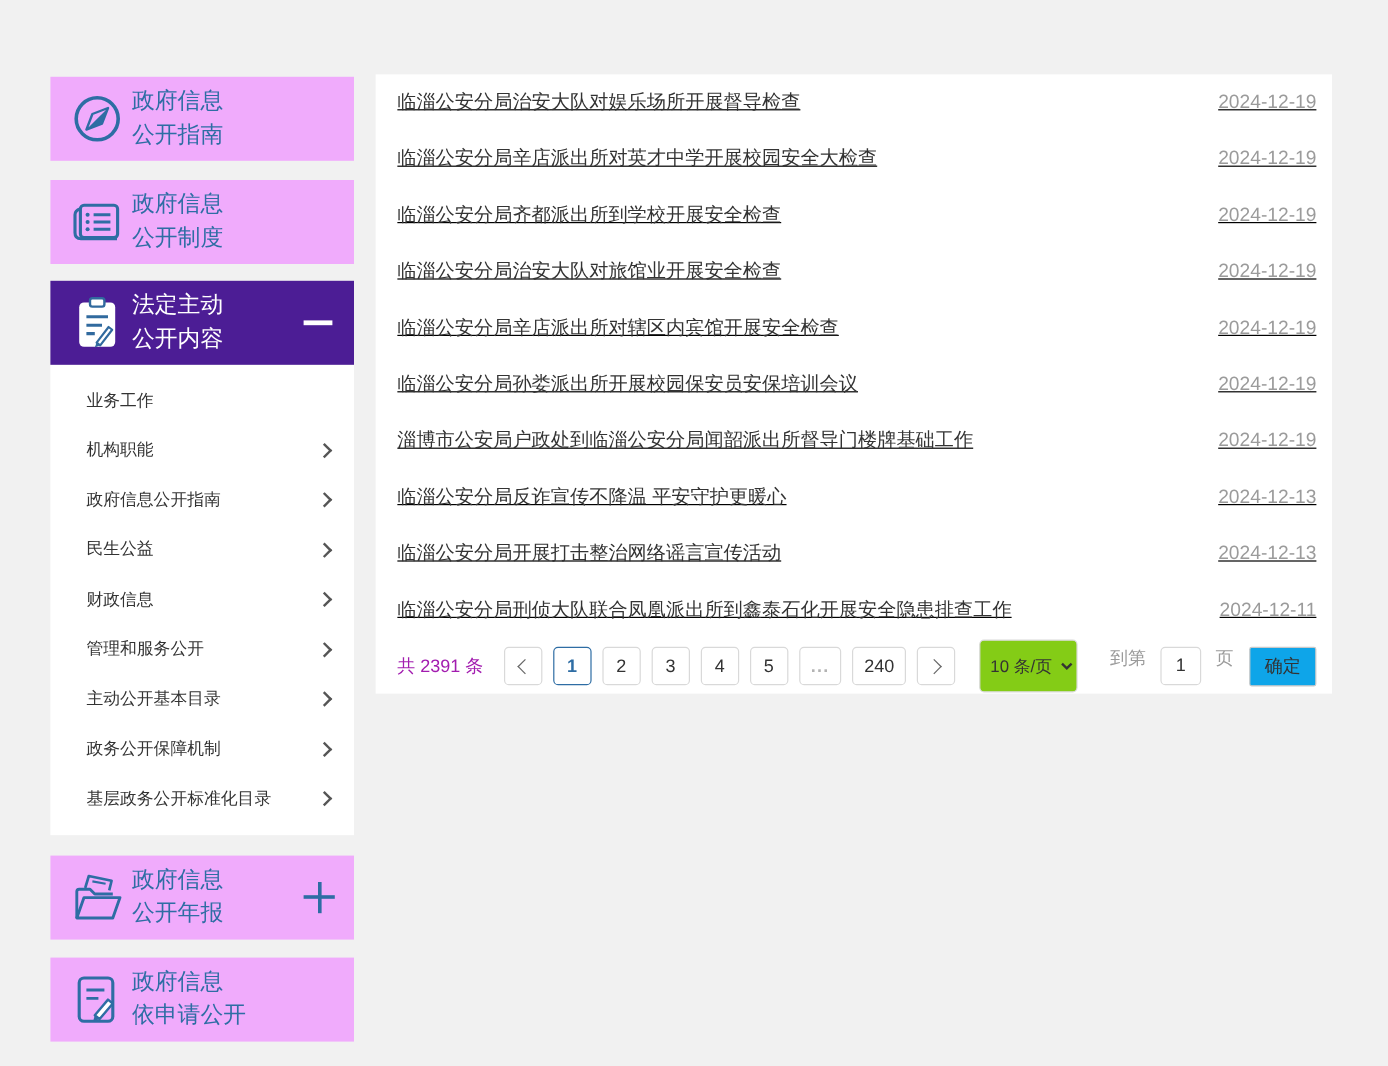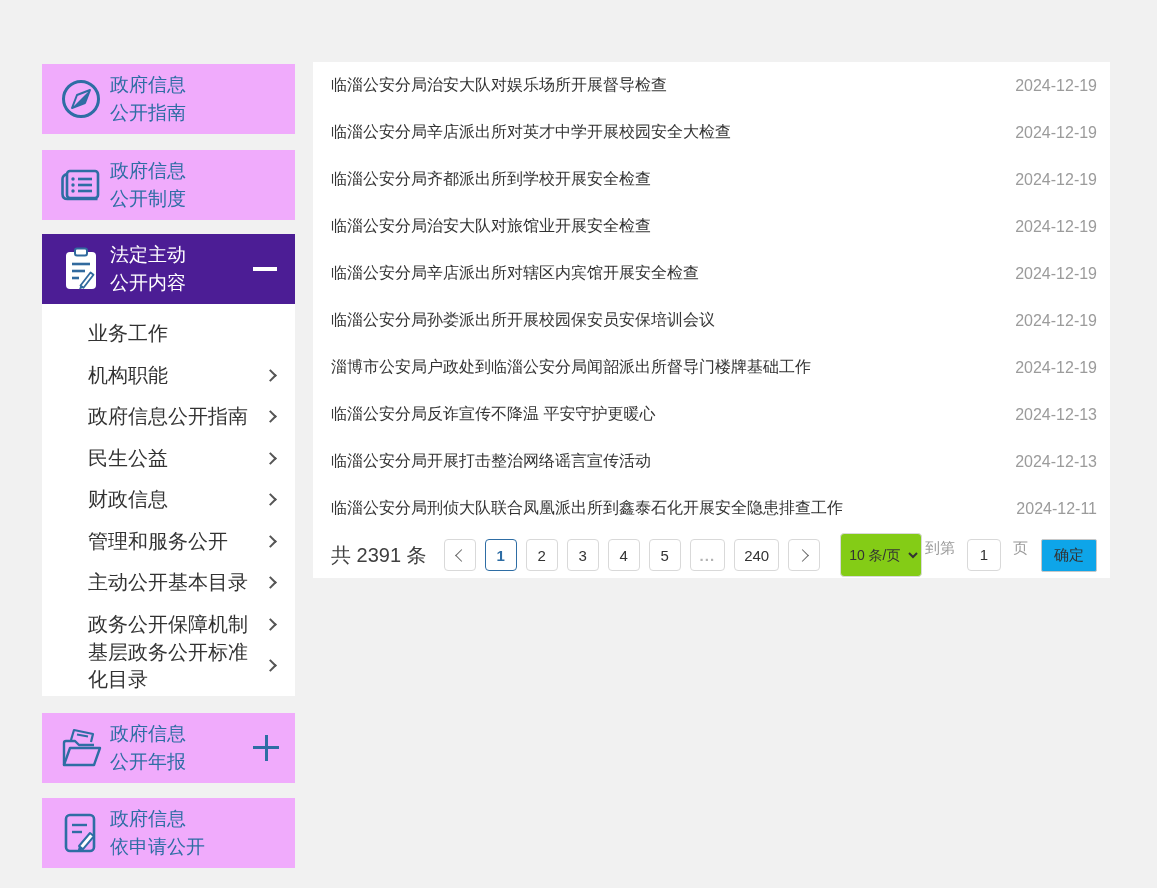--- a/index.html
+++ b/index.html
@@ -26,36 +26,36 @@
   .side-box.active .label { color:#fff; }
 
   .minus-bar { position:absolute; right:18px; top:33px; width:24px; height:4px; background:#fff; }
   .plus-mark { position:absolute; right:16px; top:22px; width:26px; height:26px; }
   .plus-mark::before { content:""; position:absolute; left:0; top:11.5px; width:26px; height:3px; background:#2e6da4; }
   .plus-mark::after  { content:""; position:absolute; left:11.5px; top:0; width:3px; height:26px; background:#2e6da4; }
 
   .submenu { background:#fff; padding:9px 0; margin-bottom:17px; }
   .submenu-item {
     height:41.5px; display:flex; align-items:center; justify-content:space-between;
-    padding:0 20px 0 46px; font-size:20px; color:#333; cursor:pointer;
+    padding:0 20px 0 30px; font-size:14px; color:#333; cursor:pointer;
   }
   .chev { width:9px; height:9px; border-top:2px solid #555; border-right:2px solid #555; transform:rotate(45deg); flex:none; margin-left:8px; }
 
   
   .main { position:absolute; left:313px; top:62px; width:797px; background:#fff; }
-  .news-row { height:47px; display:flex; align-items:center; padding:0 13px 0 18px; }
+  .news-row { height:47px; display:flex; align-items:center; padding:0 13px 0 18px;text-decoration:underline; }
   .news-title {
     flex:1; font-size:16px; color:#333; white-space:nowrap; overflow:hidden;
     text-overflow:ellipsis; cursor:pointer;
   }
   .news-date { font-size:16px; color:#9b9b9b; margin-left:14px; flex:none; }
 
   
   .pager { height:46px; display:flex; align-items:center; padding:0 13px 0 18px; }
-  .total { font-size:20px; color:#404040; margin-right:17px; white-space:nowrap; }
+  .total { font-size:15px; color:#a21caf; margin-right:17px; white-space:nowrap; }
   .pbtn {
     min-width:32px; height:32px; padding:0 9px;
     border:1px solid #d9d9d9; border-radius:4px; background:#fff;
     display:flex; align-items:center; justify-content:center;
     font-size:15px; color:#333; margin-right:9px; cursor:pointer;
   }
   .pbtn.active { border-color:#2e6da4; color:#2e6da4; font-weight:bold; }
   .pbtn.dots { color:#b3b3b3; letter-spacing:1px; font-weight:bold; }
   .pchev { width:9px; height:9px; border-top:1.8px solid #666; border-right:1.8px solid #666; }
   .pchev.left  { transform:rotate(-135deg); margin-left:3px; }

